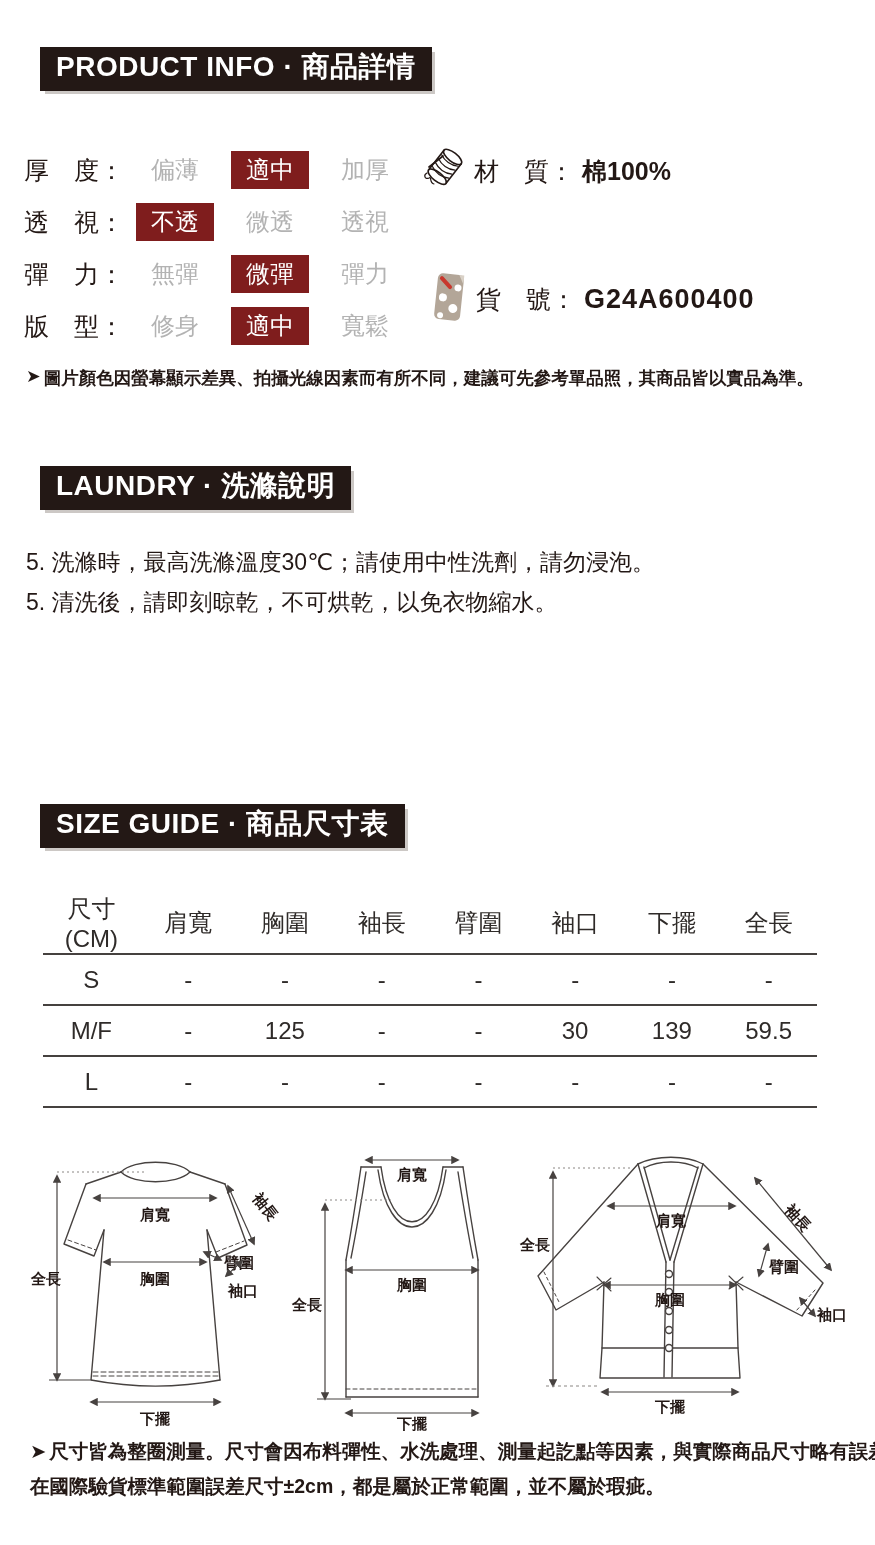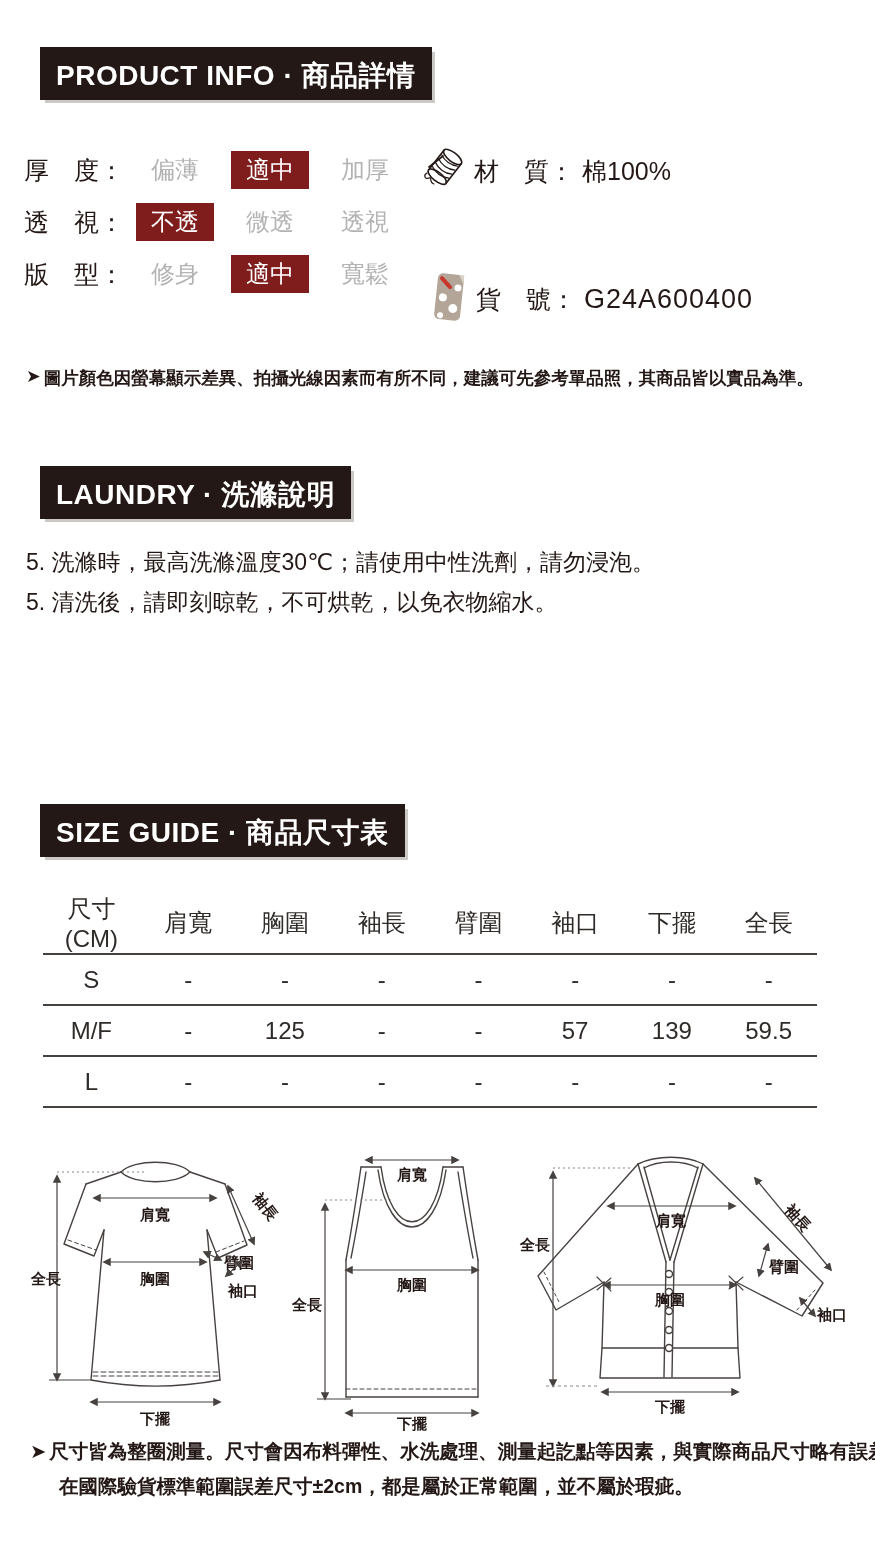--- a/index.html
+++ b/index.html
@@ -8,21 +8,21 @@
     width: 875px; height: 1545px; position: relative;
     background: #ffffff; color: #231815;
     font-family: "Liberation Sans", "DejaVu Sans", sans-serif;
     overflow: hidden;
   }
 
   
   .hdr {
     position: absolute; background: #231815; color: #fff;
     font-weight: bold; font-size: 28px; line-height: 1;
-    padding: 15px 16px 10px; white-space: nowrap; letter-spacing: .5px;
+    padding: 6px 16px 10px; white-space: nowrap; letter-spacing: .5px;
     box-shadow: 4px 4px 0 -1px #ccc8c5;
   }
   #hdr-product { left: 40px; top: 47px; }
   #hdr-laundry { left: 40px; top: 466px; }
   #hdr-size    { left: 40px; top: 804px; }
 
   
   .attrs { position: absolute; left: 24px; top: 144px; }
   .arow  { display: flex; align-items: center; height: 52px; }
   .alabel { width: 112px; font-size: 25px; font-weight: 500; white-space: nowrap; }
@@ -32,21 +32,21 @@
     font-size: 24px; font-weight: 400; color: #b3b3b3; white-space: nowrap;
   }
   .opt.sel { background: #7f1d1d; color: #ffffff; }
 
   
   .ri { position: absolute; display: flex; align-items: center; }
   #mat-row { left: 422px; top: 146px; }
   #tag-row { left: 430px; top: 270px; }
   .ri .ic { margin-right: 8px; flex: none; }
   .rlabel { font-size: 25px; font-weight: 500; white-space: nowrap; }
-  .rvalue { font-size: 25px; font-weight: 400; margin-left: 8px; white-space: nowrap; }
+  .rvalue { font-size: 25px; font-weight: 700; margin-left: 8px; white-space: nowrap; }
   #tag-row .rvalue { font-size: 27px; letter-spacing: 1px; }
 
   .note {
     position: absolute; left: 26px; top: 366px; width: 834px;
     font-size: 17.5px; font-weight: 700; display: flex; white-space: nowrap;
   }
   .note .mk { margin-right: 3px; }
 
   .laundry { position: absolute; left: 26px; top: 542px; }
   .laundry .li { font-size: 23px; font-weight: 500; line-height: 40px; white-space: nowrap; }
@@ -73,39 +73,45 @@
   .g-ar { stroke: #474240; stroke-width: 1.2; fill: none; }
   .g-dt { stroke: #8a8683; stroke-width: 1; fill: none; }
 
   
   .footer {
     position: absolute; left: 30px; top: 1434px; width: 830px;
     font-size: 19.5px; font-weight: 700; line-height: 35px; white-space: nowrap;
   }
   .footer .l1 { display: flex; }
   .footer .mk { margin-right: 3px; }
-  .footer .l2 { margin-left: 29px; }
+  .footer .l2 { }
 </style>
 </head>
 <body>
 
 <div class="hdr" id="hdr-product">PRODUCT INFO · 商品詳情</div>
 
 <div class="attrs">
   <div class="arow">
     <span class="alabel">厚　度：</span>
     <span class="opt">偏薄</span>
     <span class="opt sel">適中</span>
     <span class="opt">加厚</span>
   </div>
   <div class="arow">
     <span class="alabel">透　視：</span>
     <span class="opt sel">不透</span>
     <span class="opt">微透</span>
     <span class="opt">透視</span>
+  </div>
+  <div class="arow">
+    <span class="alabel">彈　力：</span>
+    <span class="opt">無彈</span>
+    <span class="opt sel">微彈</span>
+    <span class="opt">彈力</span>
   </div>
   <div class="arow">
     <span class="alabel">版　型：</span>
     <span class="opt">修身</span>
     <span class="opt sel">適中</span>
     <span class="opt">寬鬆</span>
   </div>
 </div>
 
 <div class="ri" id="mat-row">
@@ -179,21 +185,21 @@
       <td>-</td>
       <td>-</td>
       <td>-</td>
     </tr>
     <tr>
       <td>M/F</td>
       <td>-</td>
       <td>125</td>
       <td>-</td>
       <td>-</td>
-      <td>57</td>
+      <td>30</td>
       <td>139</td>
       <td>59.5</td>
     </tr>
     <tr>
       <td>L</td>
       <td>-</td>
       <td>-</td>
       <td>-</td>
       <td>-</td>
       <td>-</td>

